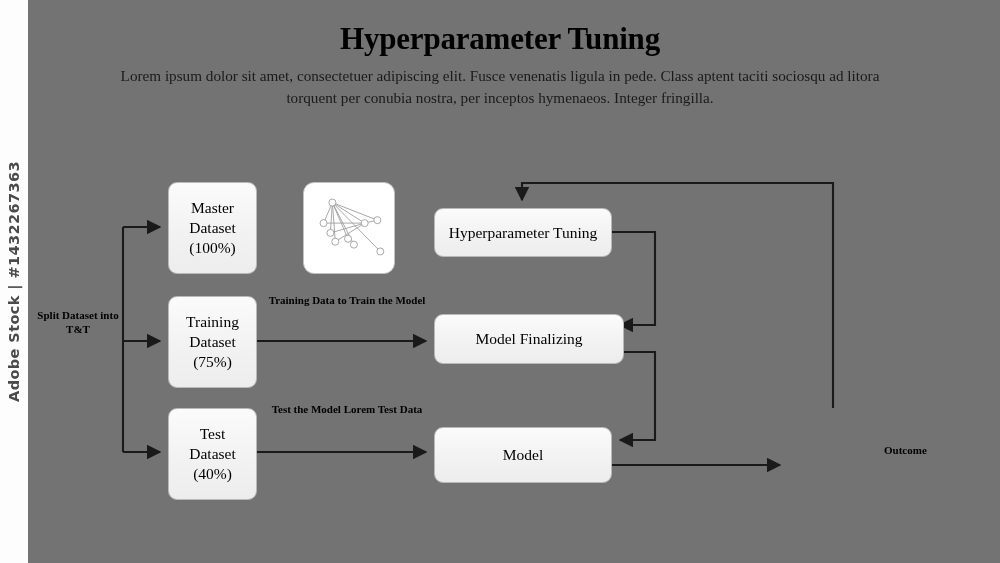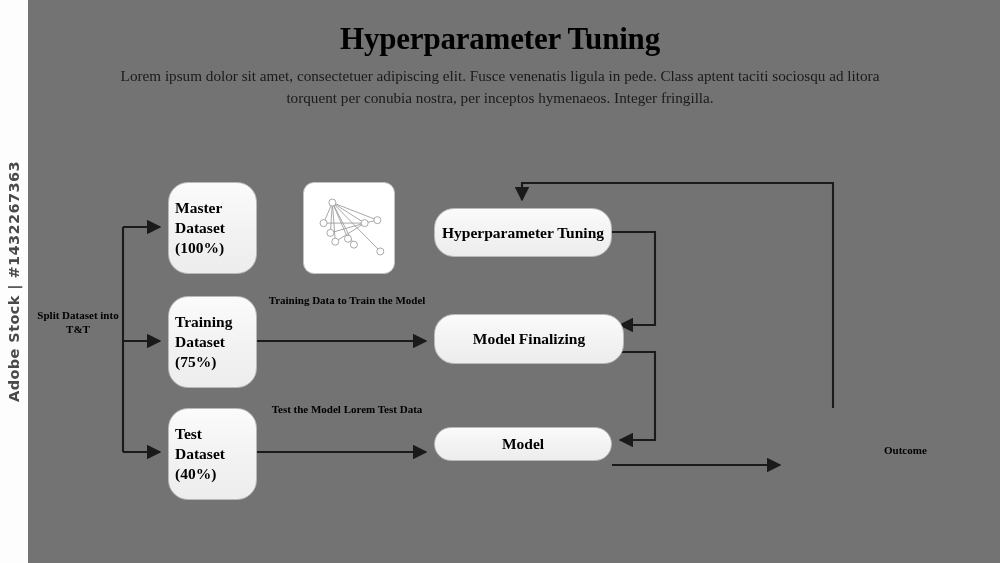--- a/index.html
+++ b/index.html
@@ -90,44 +90,45 @@
     top: 0;
     width: 1000px;
     height: 563px;
   }
 
   
   .node {
     position: absolute;
     box-sizing: border-box;
     border: 1px solid #b9b9b9;
-    border-radius: 20px;
+    border-radius: 9px;
     background: linear-gradient(180deg, #fbfbfb 0%, #f2f2f2 55%, #ededed 100%);
     display: flex;
     align-items: center;
     justify-content: center;
-    font-family: "Liberation Serif", serif;
-    font-weight: bold;
+    text-align: center;
+    font-family: "Liberation Serif", serif;
+    font-weight: normal;
     color: #000000;
     line-height: 1.28;
     padding: 2px 6px;
   }
   .node.dataset { font-size: 15.5px; }
   .node.process { font-size: 15.5px; }
   .node.outcome-box { font-size: 15.5px; }
 
   
   #node-master    { left: 168px; top: 182px; width: 89px;  height: 92px; }
   #node-training  { left: 168px; top: 296px; width: 89px;  height: 92px; }
   #node-test      { left: 168px; top: 408px; width: 89px;  height: 92px; }
 
   
   #node-hyperparameter { left: 434px; top: 208px; width: 178px; height: 49px; }
   #node-finalizing     { left: 434px; top: 314px; width: 190px; height: 50px; }
-  #node-model          { left: 434px; top: 427px; width: 178px; height: 34px; }
+  #node-model          { left: 434px; top: 427px; width: 178px; height: 56px; }
 
   
   #node-datapoints { left: 788px; top: 408px; width: 90px; height: 80px; }
 
   
   .free-label {
     position: absolute;
     font-family: "Liberation Serif", serif;
     font-weight: bold;
     font-size: 11px;

